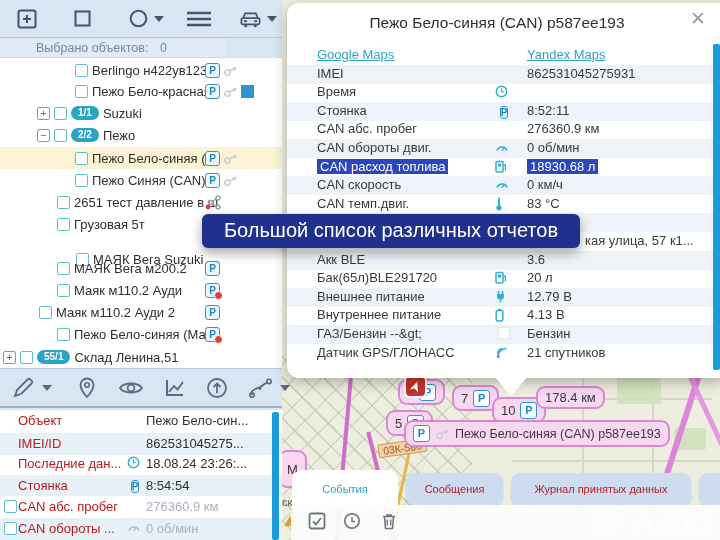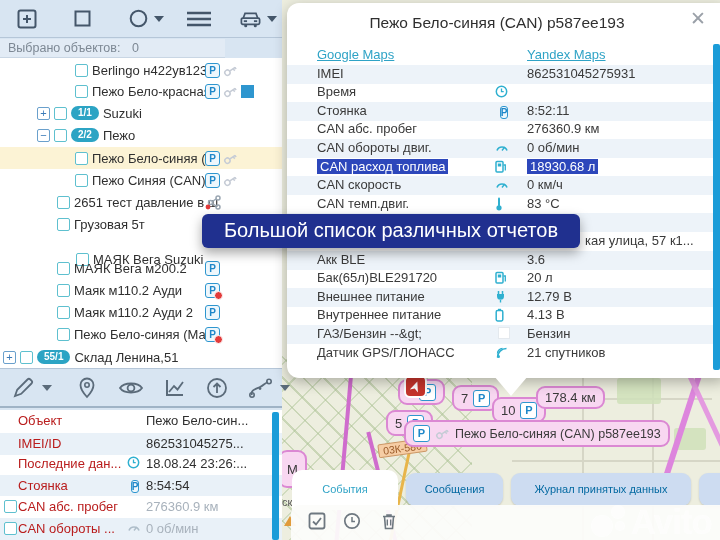--- a/index.html
+++ b/index.html
@@ -26,21 +26,21 @@
          font-size:10.5px; padding:0 4px; border-radius:2px; transform:rotate(-8deg); z-index:2; }
   .marker { position:absolute; width:23px; height:23px; background:#c5342c; border:2px solid #fff;
          border-radius:6px; z-index:3; display:flex; align-items:center; justify-content:center; }
   .mapsk { position:absolute; color:#555; font-size:11px; z-index:1; }
   .tri-orange { position:absolute; width:0; height:0; border-left:6px solid transparent;
          border-right:6px solid transparent; border-bottom:10px solid #e09b3a; z-index:1; }
 
   
   .tab { position:absolute; z-index:4; font-size:11px; text-align:center; }
   .tab-active { background:#fff; color:#2fa3c6; border-radius:10px 10px 0 0; line-height:38px; }
-  .tab-idle { background:#cddcf1; color:#0369a1; border-radius:9px; line-height:33px;
+  .tab-idle { background:#cddcf1; color:#b91c1c; border-radius:9px; line-height:33px;
               box-shadow:0 1px 2px rgba(0,0,0,.15); }
   .bottombar { position:absolute; left:291px; top:505px; width:429px; height:35px;
                background:rgba(252,252,250,.95); z-index:4; border-radius:8px 0 0 0; }
   .bb-ico { position:absolute; top:7px; }
 
   
   .wm { position:absolute; right:8px; bottom:3px; z-index:10; display:flex; align-items:flex-end; opacity:.65; }
   .wm-c { background:#fff; border-radius:50%; }
   .wm-text { color:#fff; font-size:35px; font-weight:bold; letter-spacing:-1px; line-height:.9; }
 
@@ -65,21 +65,21 @@
   
   .banner { position:absolute; left:202px; top:214px; width:378px; height:34px; background:#20308f;
             border-radius:6px; color:#fff; font-size:20px; line-height:33px; text-align:center;
             z-index:20; box-shadow:0 5px 12px rgba(0,0,0,.35); white-space:nowrap; }
 
   
   .sidebar { position:absolute; left:0; top:0; width:282px; height:540px; background:#d8e5f2; z-index:6; }
   .s-toolbar { position:absolute; left:0; top:0; width:282px; height:38px; border-bottom:1px solid #b5c6d8;
                display:flex; align-items:center; }
   .s-header { position:absolute; left:0; top:39px; width:225px; height:19px; background:#e2ebf5;
-              border-bottom:1px solid #c9d6e4; color:#7d8894; font-size:12.5px; line-height:19px; }
+              border-bottom:1px solid #c9d6e4; color:#7d8894; font-size:12.5px; line-height:19px;padding-left:28px; }
   .s-list { position:absolute; left:0; top:58px; width:282px; height:310px; background:#fff; }
   .trow { position:absolute; left:0; width:282px; height:22px; display:flex; align-items:center; gap:4px;
           font-size:13px; color:#2f2f2f; white-space:nowrap; }
   .trow.selrow { background:#fcf3d5; }
   .ticons { position:absolute; left:205px; display:flex; align-items:center; gap:3px; }
   .cb  { width:13px; height:13px; border:1.5px solid #5ec0cf; border-radius:2px; background:#fff; flex:0 0 auto; }
   .exp { width:13px; height:13px; border:1px solid #6aa0cc; border-radius:2px; background:#fff;
          color:#3a7ab8; font-size:11px; line-height:11px; text-align:center; flex:0 0 auto; }
   .badge { background:#2ca4c4; color:#fff; font-weight:bold; font-size:10px; line-height:14px;
            border-radius:8px; padding:0 7px; flex:0 0 auto; }
@@ -471,21 +471,21 @@
             <span class="pic">P</span>
           </span>
       </div>
       <div class="trow" style="top:221px;padding-left:57px;">
         <span class="cb"></span>
         <span>Маяк м110.2 Ауди</span>
         <span class="ticons">
             <span class="pic off">P</span>
           </span>
       </div>
-      <div class="trow" style="top:243px;padding-left:57px;">
+      <div class="trow" style="top:243px;padding-left:39px;">
         <span class="cb"></span>
         <span>Маяк м110.2 Ауди 2</span>
         <span class="ticons">
             <span class="pic">P</span>
           </span>
       </div>
       <div class="trow" style="top:265px;padding-left:57px;">
         <span class="cb"></span>
         <span>Пежо Бело-синяя (Мая</span>
         <span class="ticons">

